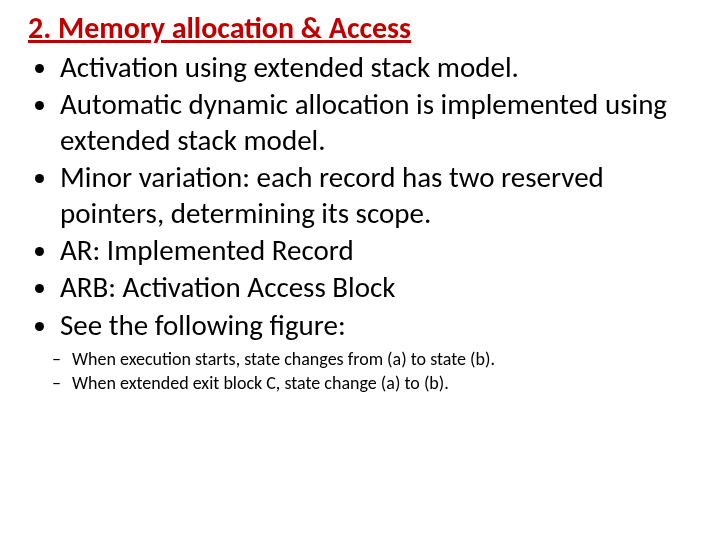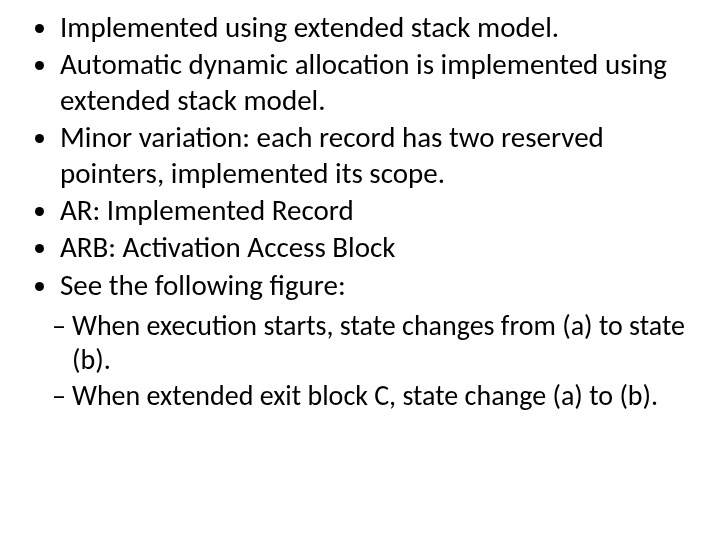--- a/index.html
+++ b/index.html
@@ -36,42 +36,43 @@
     line-height: 1.22;
     color: #000000;
     margin-bottom: 2px;
   }
   ul.sub {
     list-style: none;
     margin: 6px 0 0 0;
     padding-left: 24px;
   }
   ul.sub > li {
-    font-size: 28px;
+    font-size: 18px;
     line-height: 1.22;
     color: #000000;
     margin-bottom: 2px;
     position: relative;
     padding-left: 20px;
   }
   ul.sub > li::before {
     content: "–";
     position: absolute;
     left: 0;
     top: 0;
   }
 </style>
 </head>
 <body>
 
 <div class="slide">
+  <div class="title">2. Memory allocation &amp; Access</div>
   <ul class="main">
-    <li>Implemented using extended stack model.</li>
+    <li>Activation using extended stack model.</li>
     <li>Automatic dynamic allocation is implemented using extended stack model.</li>
-    <li>Minor variation: each record has two reserved pointers, implemented its scope.</li>
+    <li>Minor variation: each record has two reserved pointers, determining its scope.</li>
     <li>AR: Implemented Record</li>
     <li>ARB: Activation Access Block</li>
     <li>See the following figure:</li>
   </ul>
   <ul class="sub">
     <li>When execution starts, state changes from (a) to state (b).</li>
     <li>When extended exit block C, state change (a) to (b).</li>
   </ul>
 </div>
 

